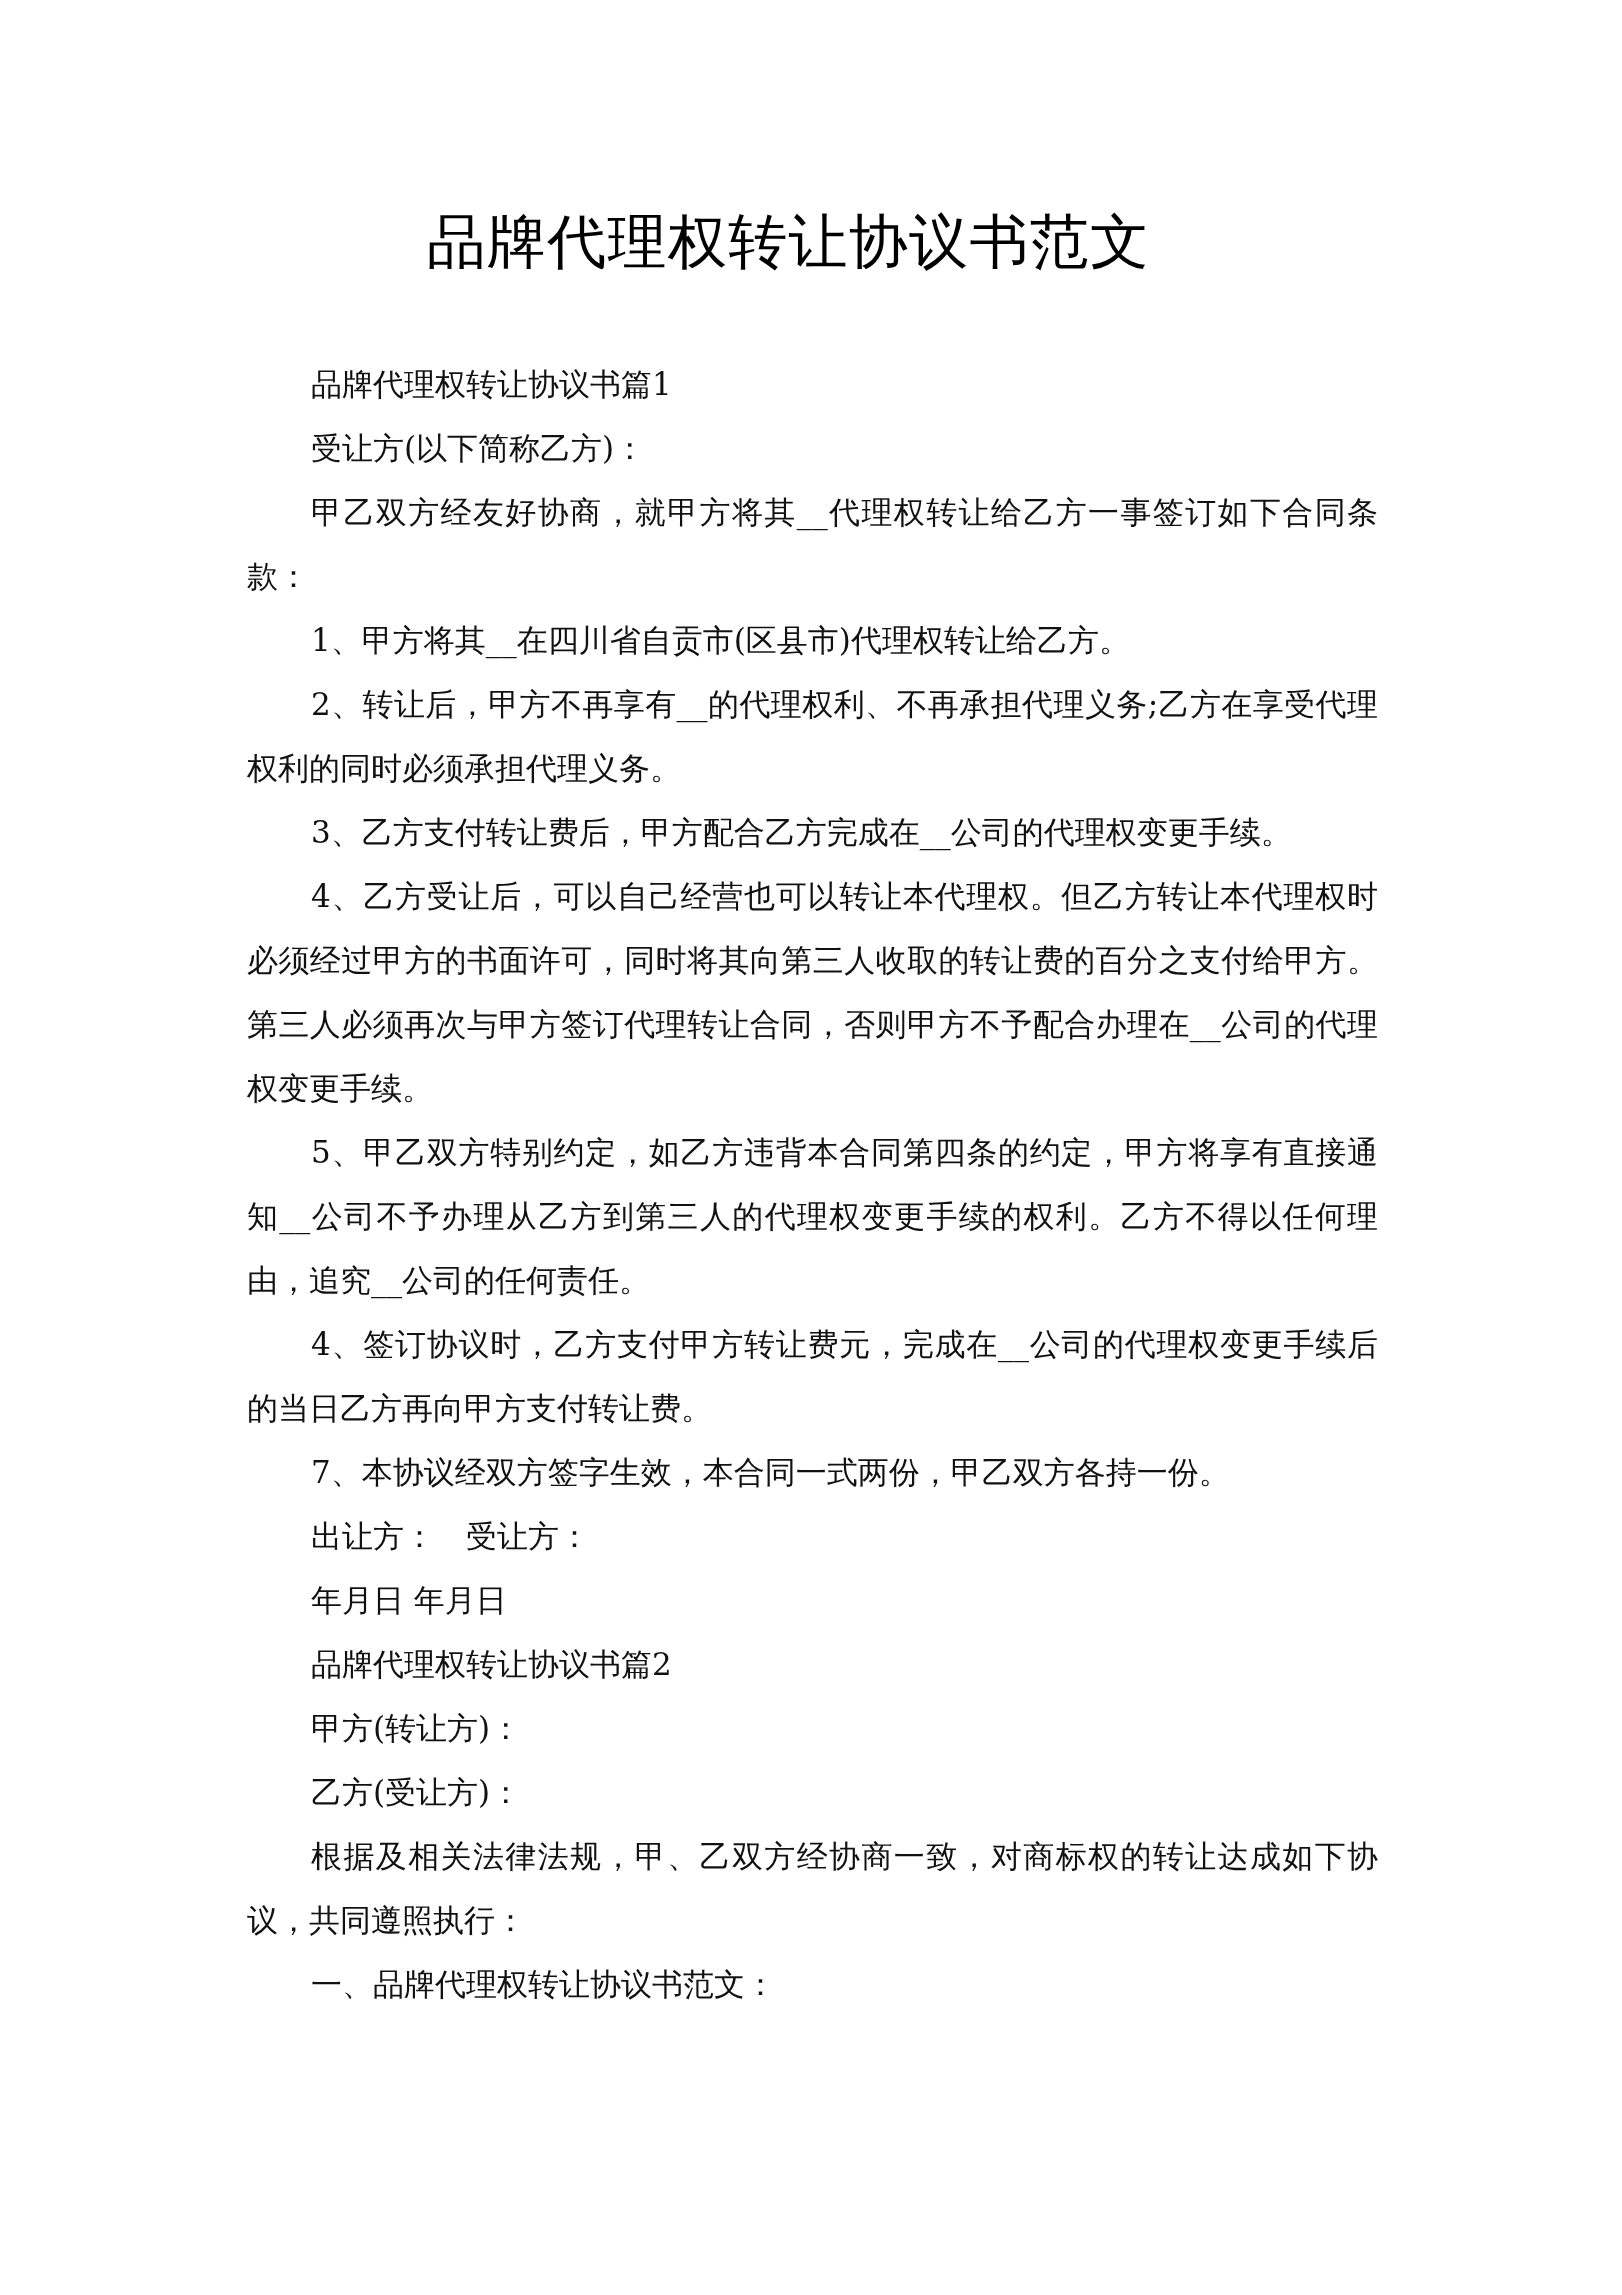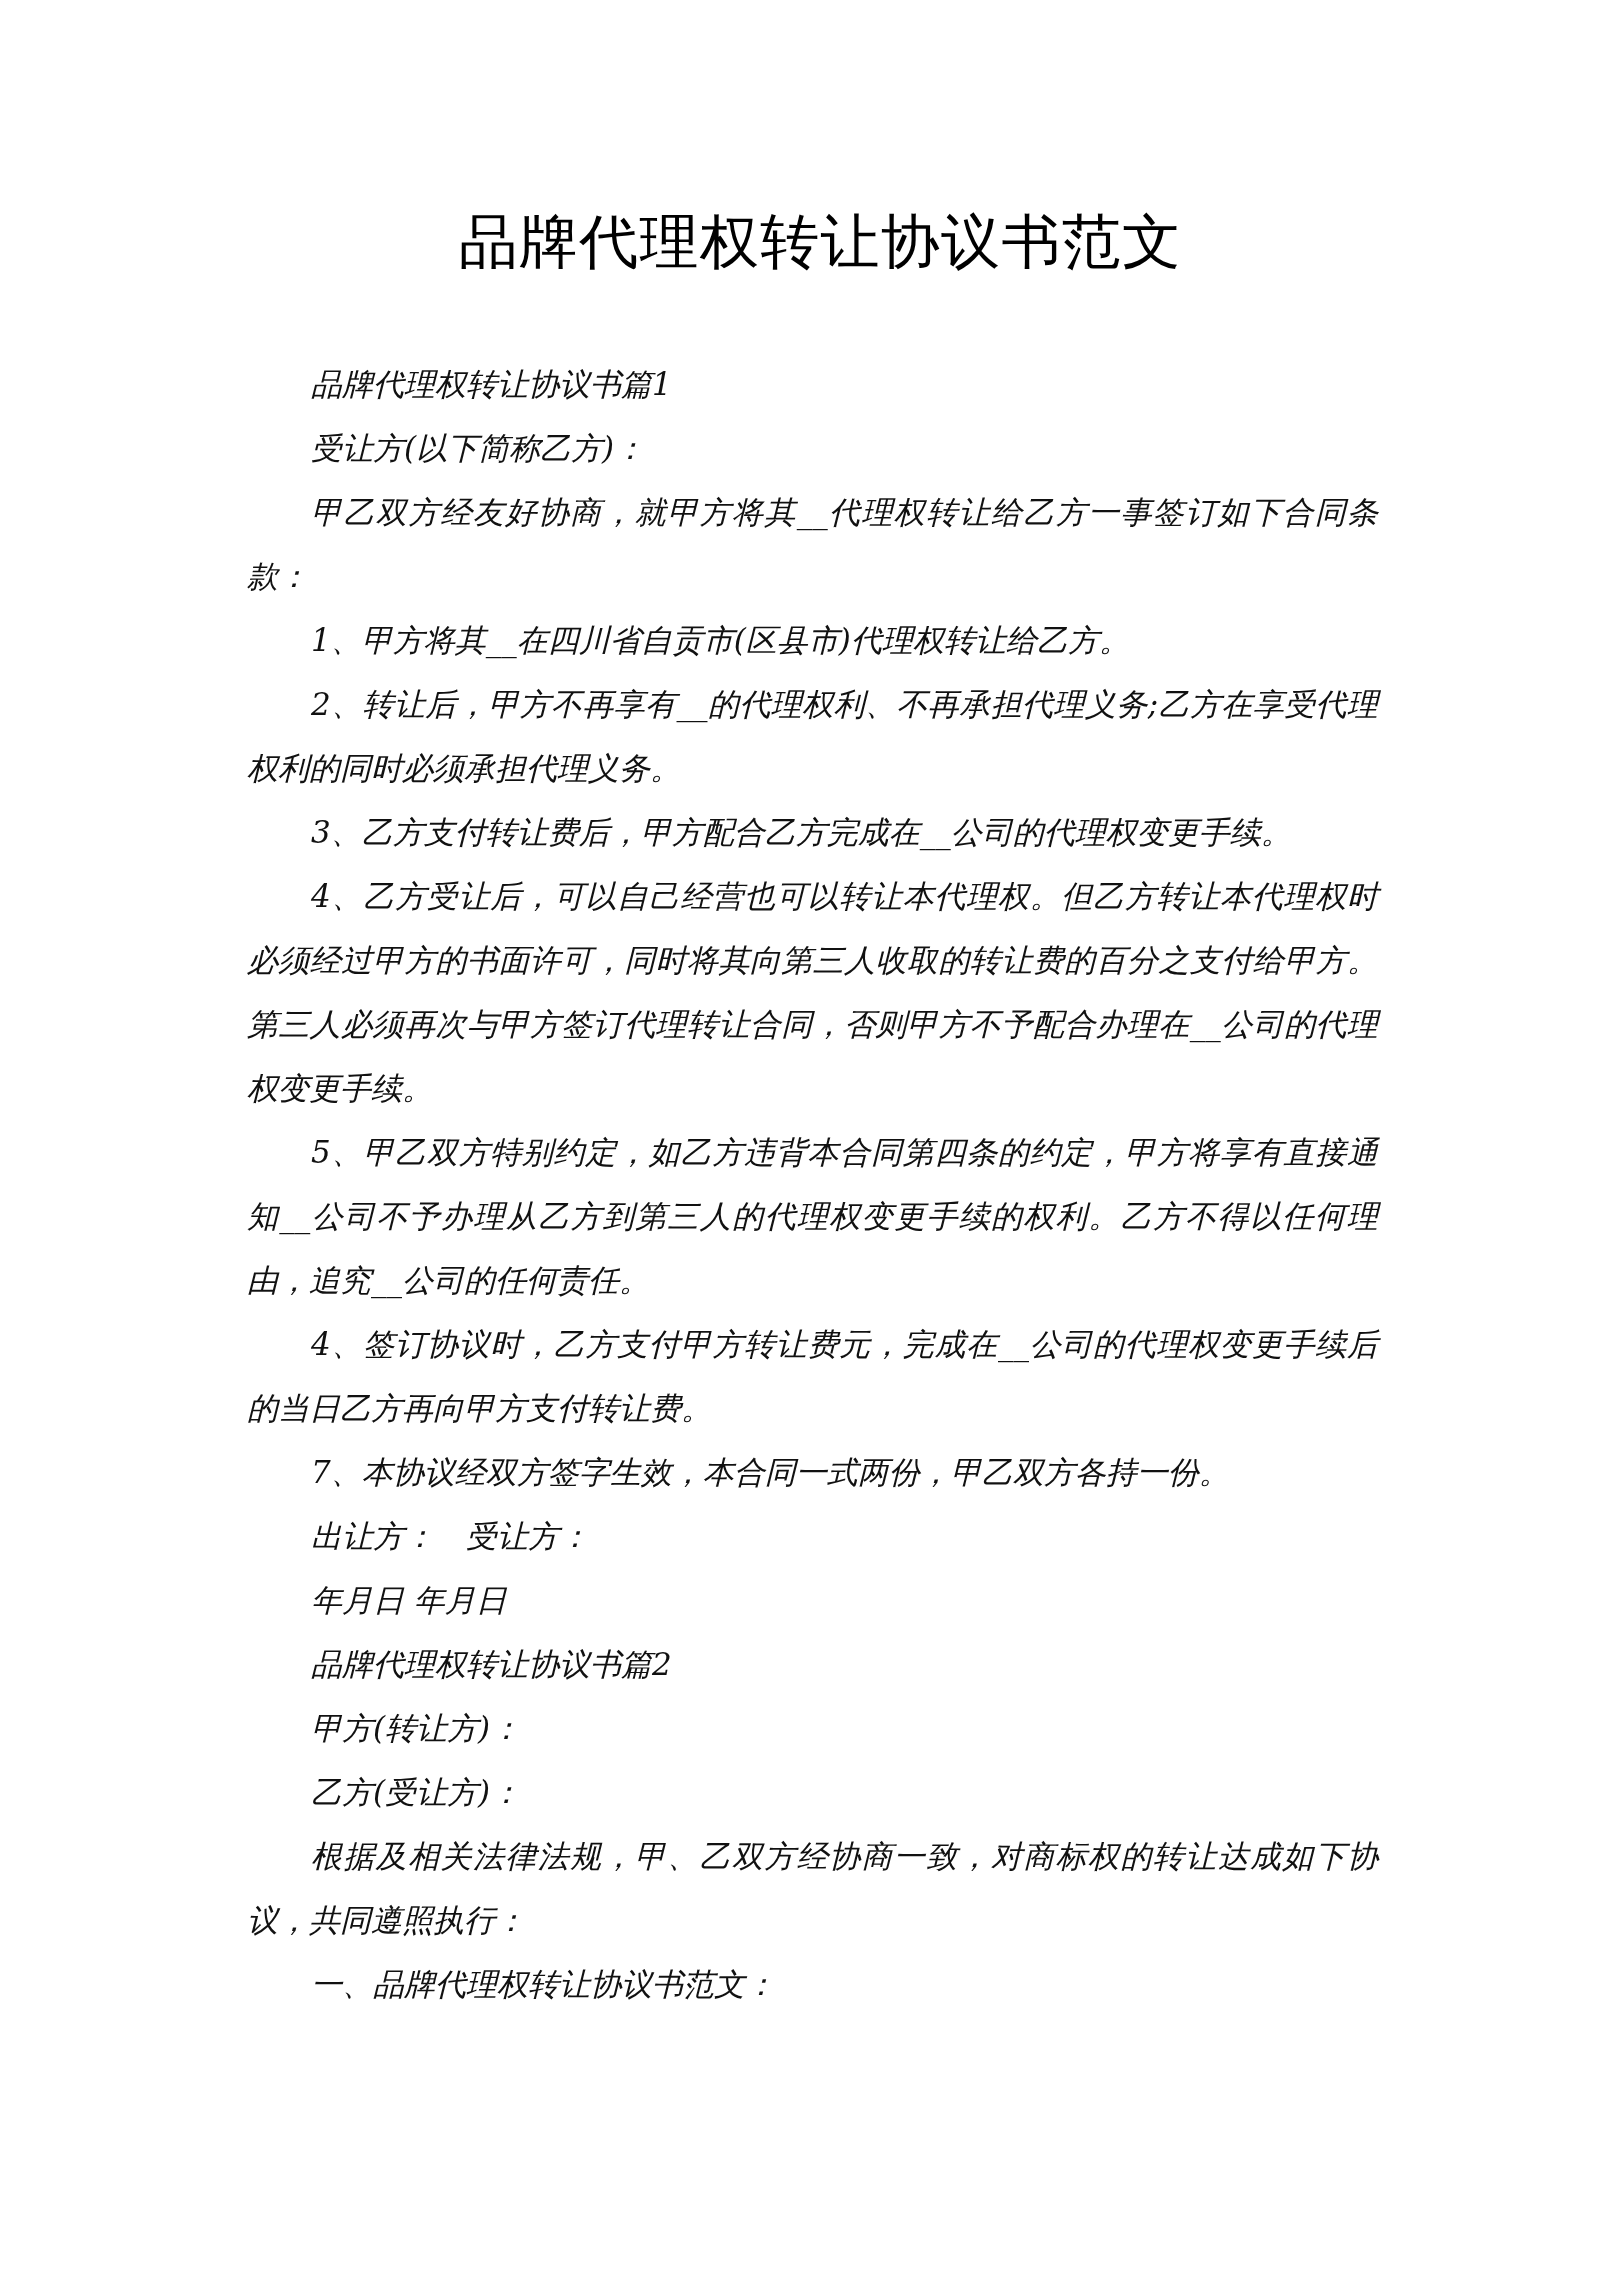--- a/index.html
+++ b/index.html
@@ -25,36 +25,34 @@
   .title {
     position: absolute;
     top: 202px;
     left: 0;
     width: 1577px;
     text-align: center;
     font-size: 59px;
     line-height: 79px;
     letter-spacing: 1.3px;
     color: #000000;
-    padding-left: 32px;
   }
   .body {
     position: absolute;
     left: 247px;
     top: 352px;
     width: 1131px;
     font-size: 31px;
     line-height: 64px;
   }
   .para {
     margin: 0;
     text-indent: 64px;
     text-align: justify;
     word-break: break-all;
-    font-style: italic;
   }
 </style>
 </head>
 <body>
 
 <div class="page">
   <div class="title">品牌代理权转让协议书范文</div>
 
   <div class="body">
     <p class="para">品牌代理权转让协议书篇1</p>

